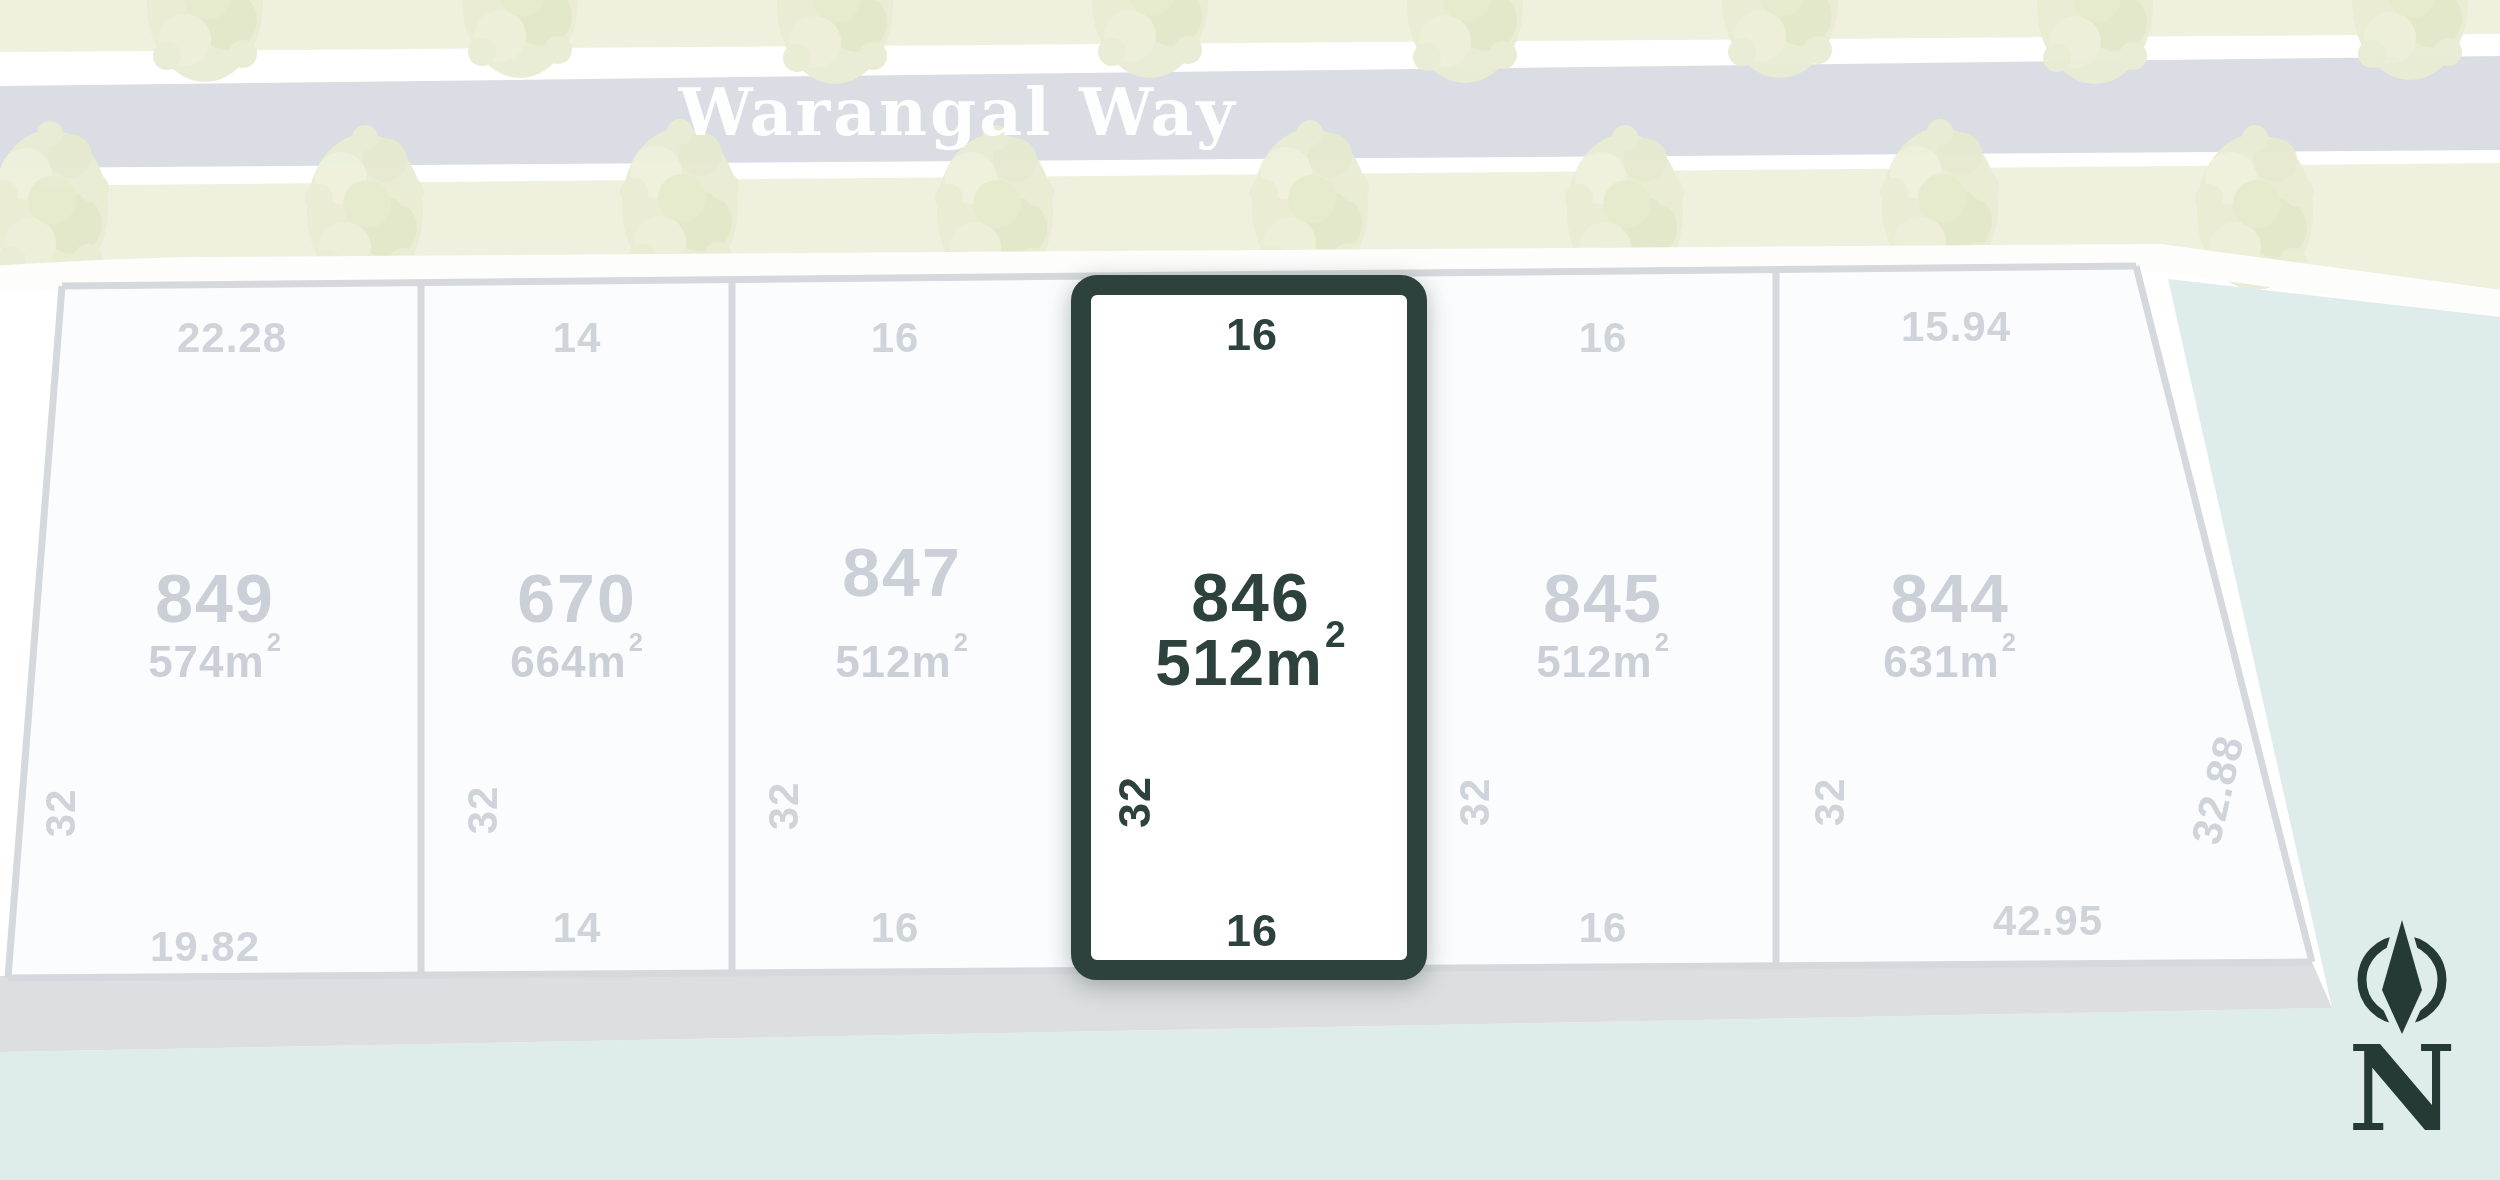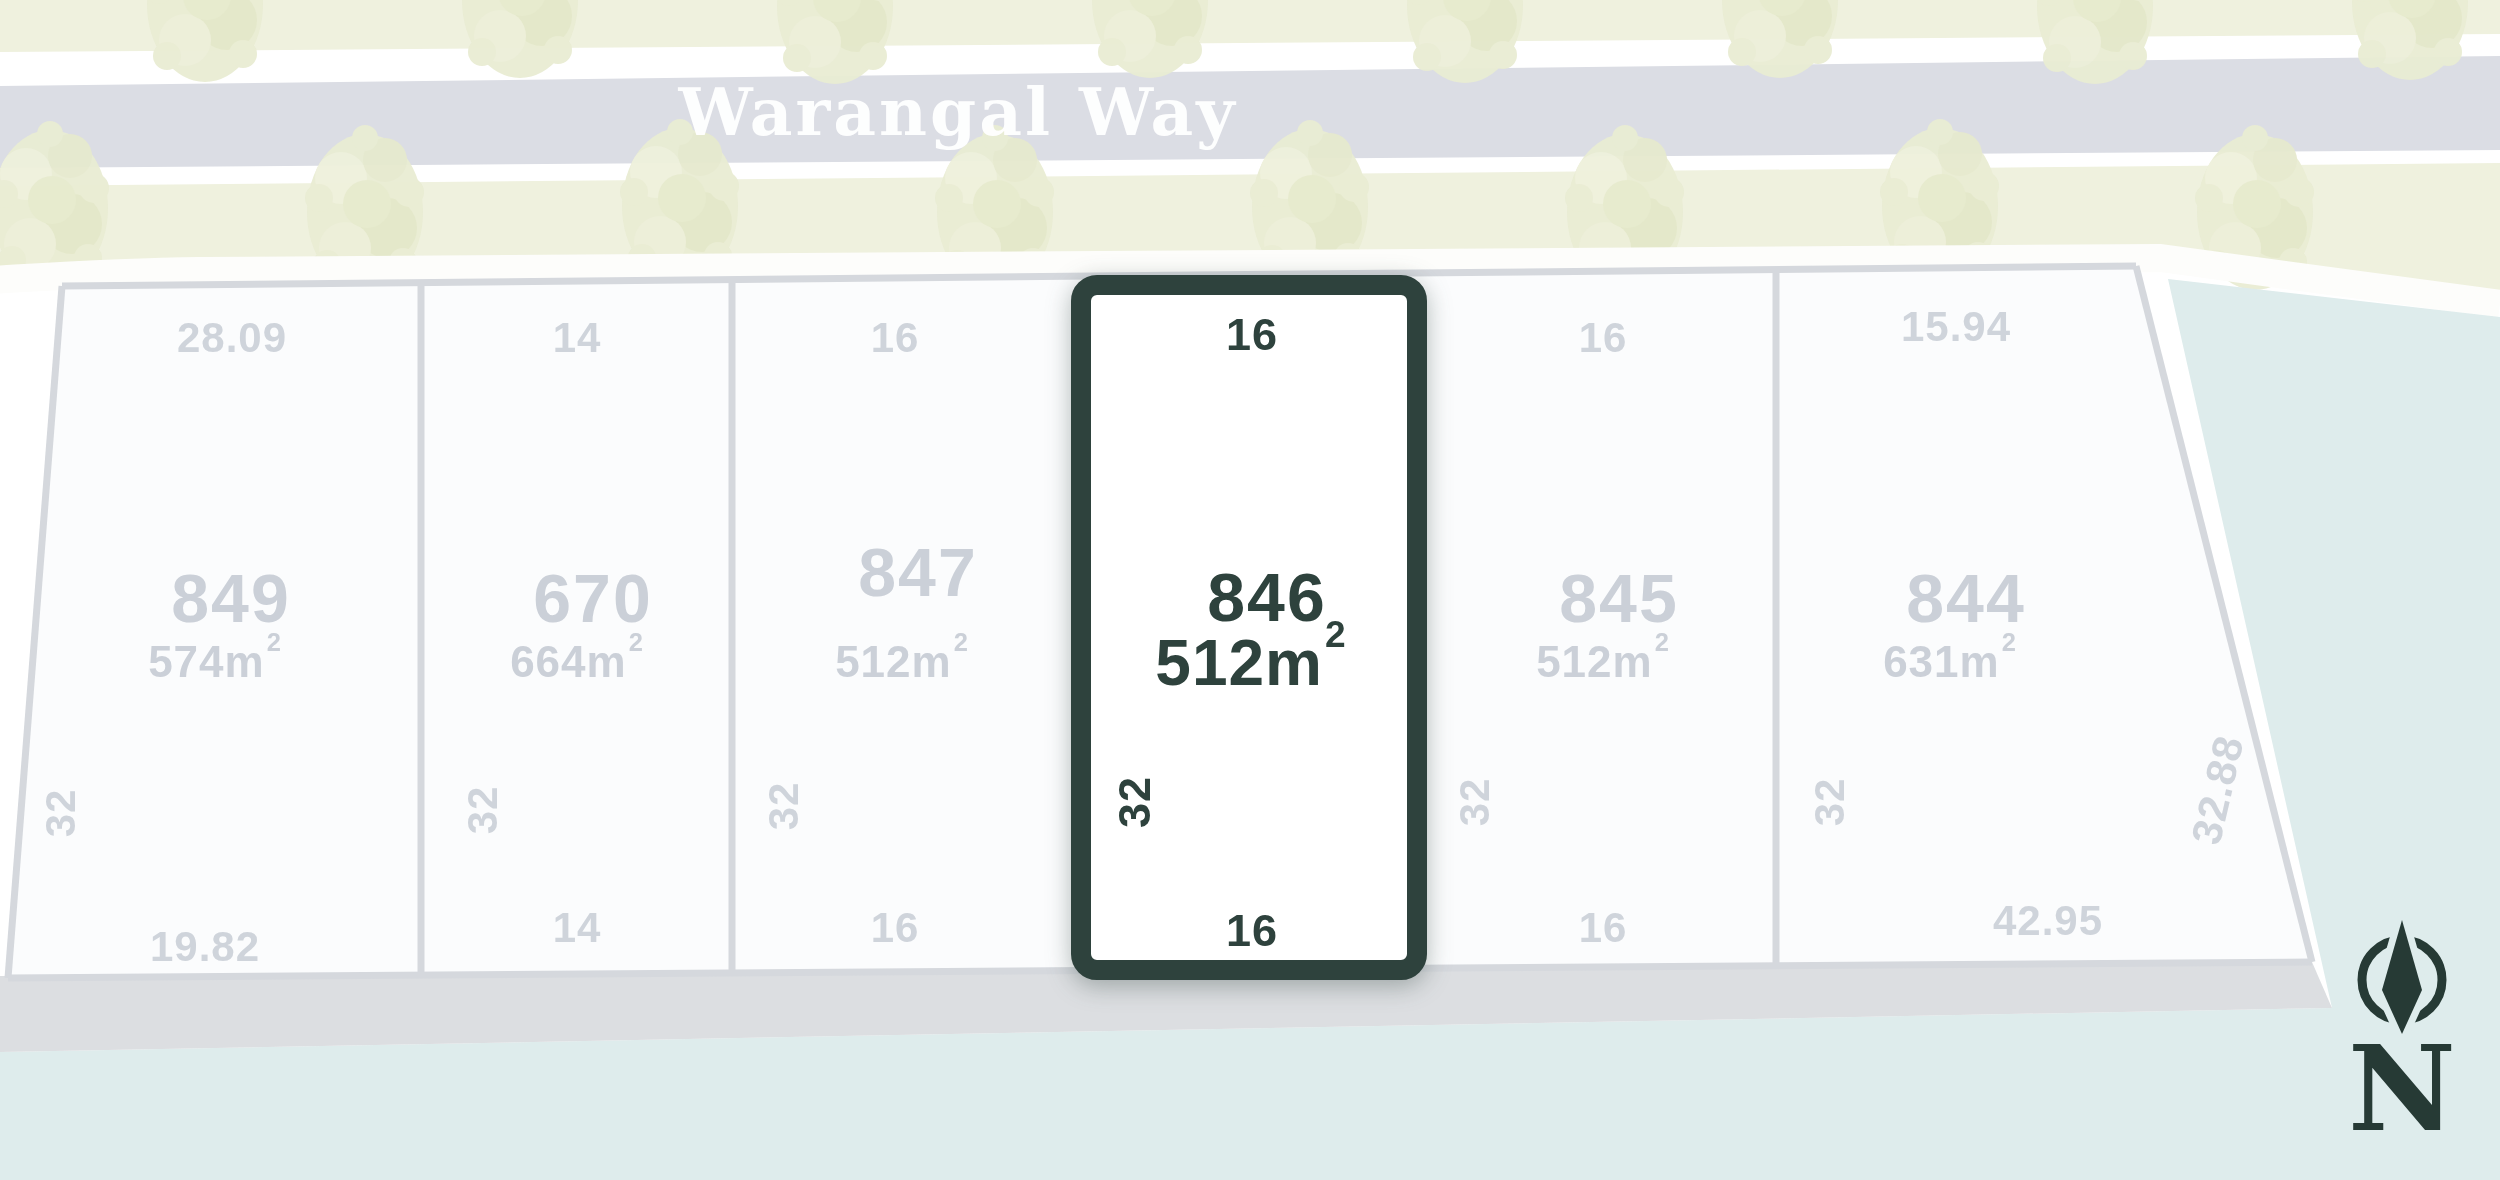--- a/index.html
+++ b/index.html
@@ -6,21 +6,21 @@
   body{width:2500px;height:1180px;overflow:hidden;
        font-family:"Liberation Sans",sans-serif;}
   .stage{position:relative;width:2500px;height:1024px;background:#ffffff;}
   .stage svg{position:absolute;left:0;top:0;}
 
   .lbl{position:absolute;white-space:nowrap;
        transform:translate(-50%,-50%) rotate(var(--rot,0deg));}
 
   
   .dim {font-weight:600;font-size:42px;color:#cfd4db;letter-spacing:1px;}
-  .num {font-weight:800;font-size:68px;color:#cbd0d8;letter-spacing:2px;margin-left:16px;}
+  .num {font-weight:800;font-size:68px;color:#cbd0d8;letter-spacing:2px;}
   .area{font-weight:700;font-size:44px;color:#cbd0d8;letter-spacing:1px;}
   .area sup{font-size:58%;line-height:0;position:relative;top:-0.42em;margin-left:2px;}
 
   
   .hl.dim {font-size:45px;color:#2e423d;font-weight:700;}
   .hl.num {font-size:68px;color:#2e423d;}
   .hl.area{font-size:64px;color:#2e423d;}
 
   .street{font-family:"DejaVu Serif","Liberation Serif",serif;
           font-weight:600;font-size:66px;letter-spacing:3px;
@@ -101,21 +101,21 @@
     <g>
       <circle cx="2402" cy="980" r="40" fill="none" stroke="#263a35" stroke-width="9"></circle>
       <polygon points="2402,920 2422,990 2402,1034 2382,990" fill="#deecec" stroke="#deecec" stroke-width="14"></polygon>
       <polygon points="2402,920 2422,990 2402,1034 2382,990" fill="#263a35"></polygon>
     </g>
   </svg>
 
   <div class="lbl street" style="left:958px;top:112px;">Warangal Way</div>
 
   <div>
-    <div class="lbl dim" style="left:232px;top:338px">28.09</div>
+    <div class="lbl dim" style="left:232px;top:338px">22.28</div>
     <div class="lbl num" style="left:215px;top:598px">849</div>
     <div class="lbl area" style="left:215px;top:662px"><span>574</span><span>m</span><sup>2</sup></div>
     <div class="lbl dim" style="left:205px;top:947px">19.82</div>
     <div class="lbl dim" style="left:61px;top:813px;--rot:-90deg">32</div>
   </div>
 
   <div>
     <div class="lbl dim" style="left:577px;top:338px">14</div>
     <div class="lbl num" style="left:577px;top:598px">670</div>
     <div class="lbl area" style="left:577px;top:662px"><span>664</span><span>m</span><sup>2</sup></div>

